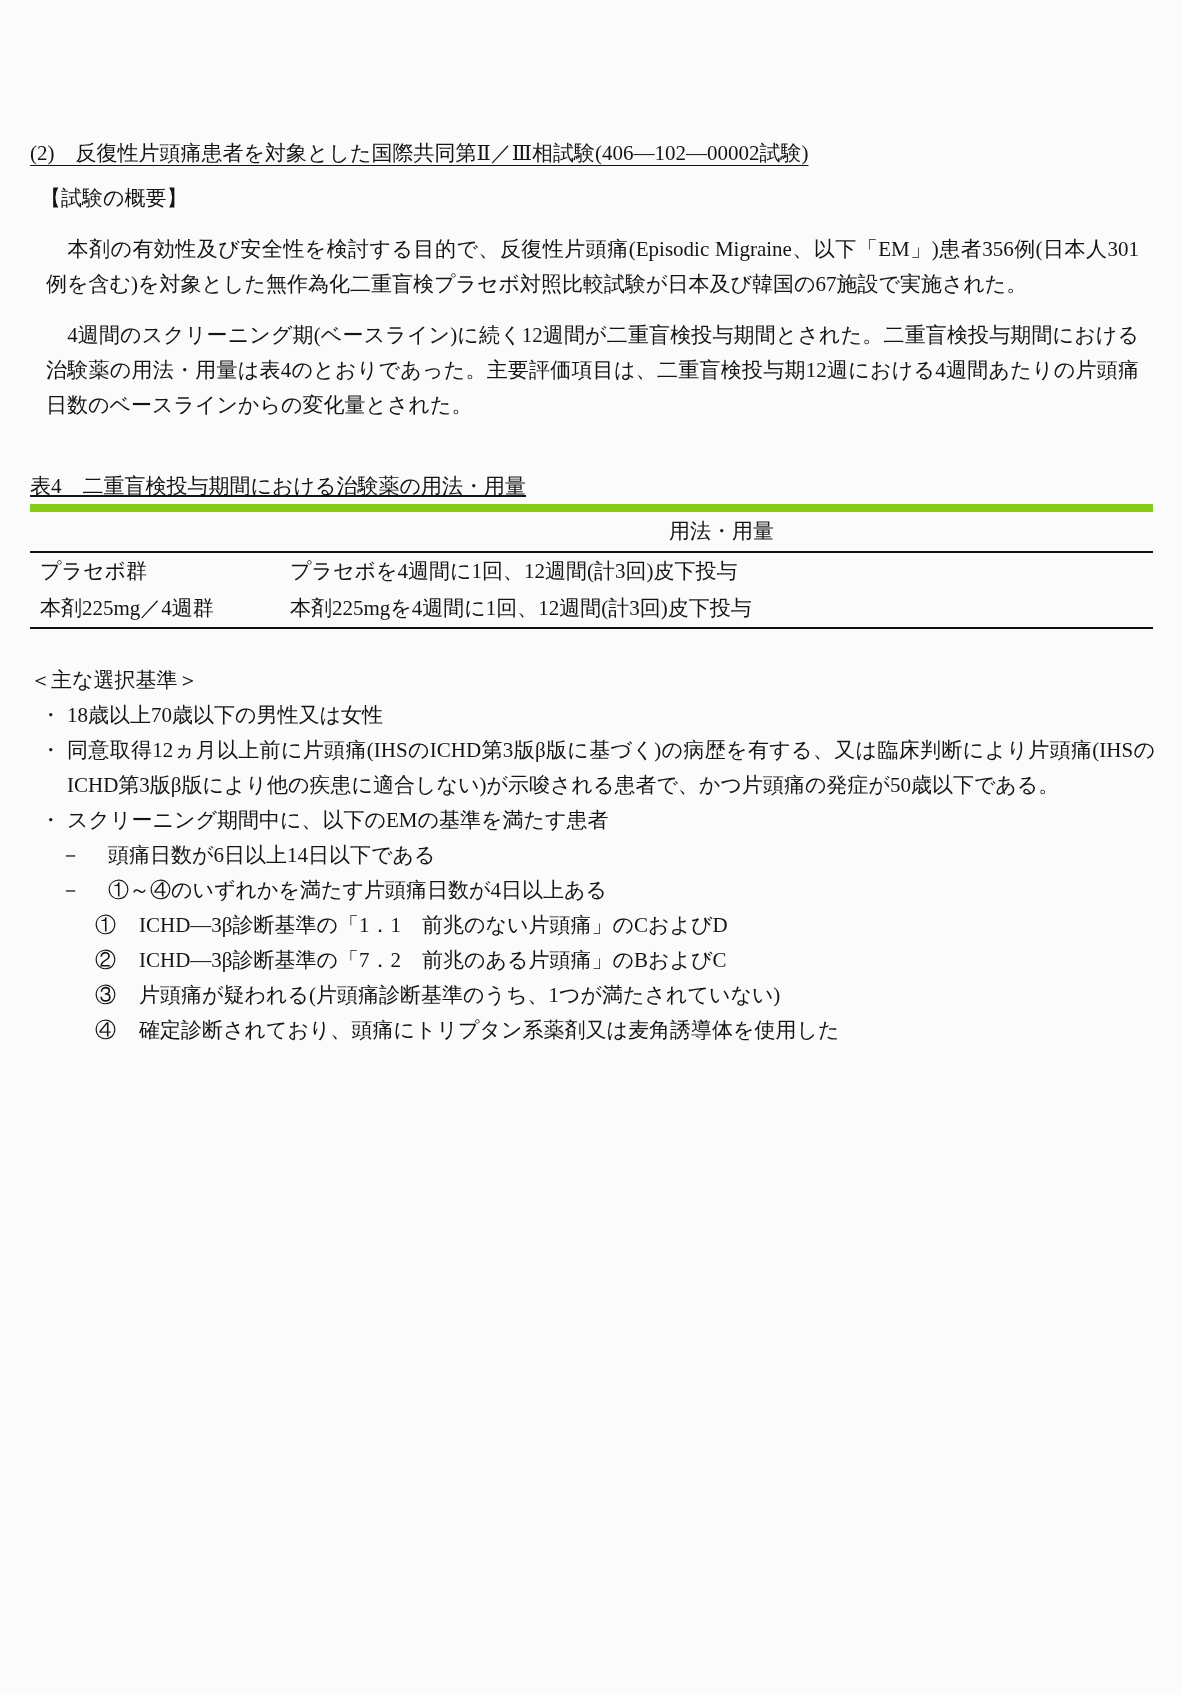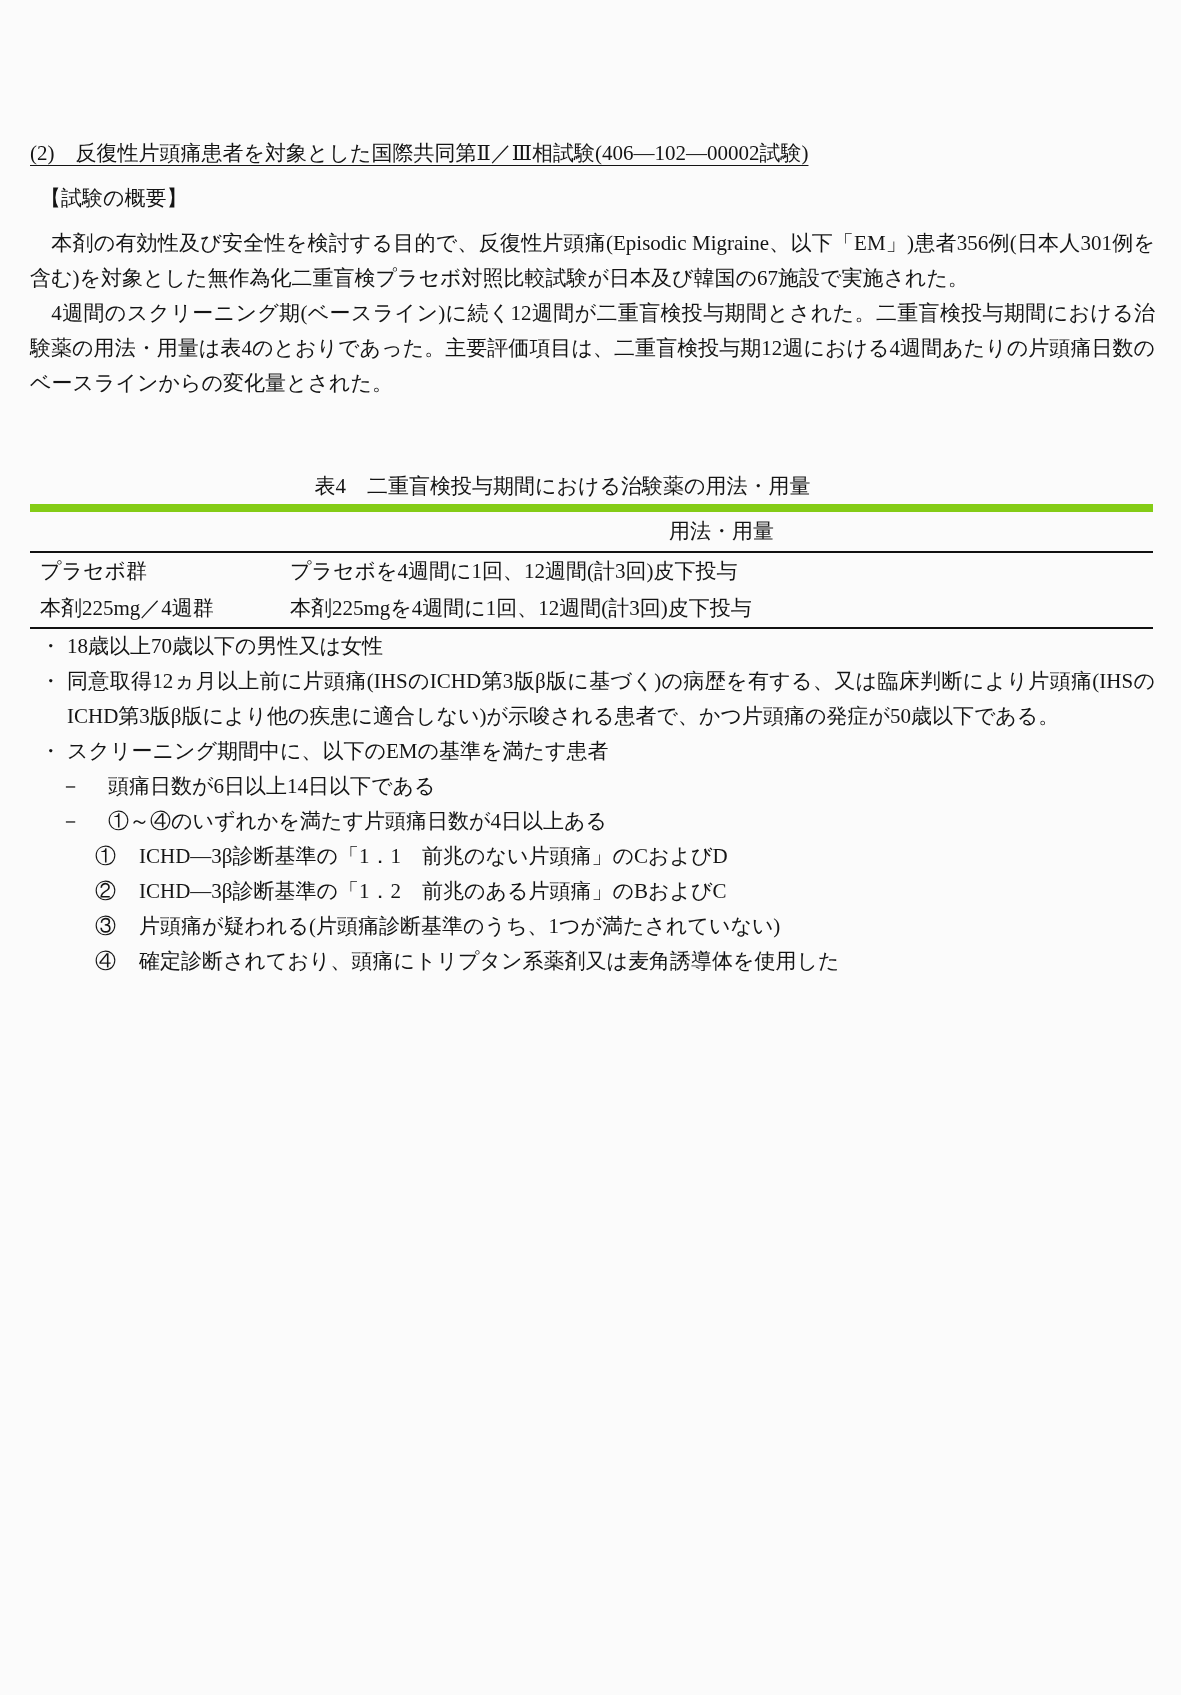--- a/index.html
+++ b/index.html
@@ -30,28 +30,29 @@
     margin: 0;
     white-space: nowrap;
   }
   .heading .u {
     text-decoration: underline;
     text-underline-offset: 5px;
     text-decoration-thickness: 1px;
   }
   .plain-line { margin: 10px; }
   p.body-para {
-    margin: 0;
+    margin: 16px;
     text-align: justify;
   }
   
   .tbl-caption {
-    text-align: center;
-    margin-top: 68px;
+    text-align: left;
+    margin-top: 46px;
     margin-right: 60px;
+    text-decoration: underline;
   }
   table.dose {
     width: 1123px;
     border-collapse: collapse;
     table-layout: fixed;
     border-top: 8px solid #84cc16;
     border-bottom: 2px solid #111;
     font-size: 21px;
     line-height: 35px;
   }
@@ -113,20 +114,21 @@
         <td class="g">プラセボ群</td>
         <td>プラセボを4週間に1回、12週間(計3回)皮下投与</td>
       </tr>
       <tr>
         <td class="g">本剤225mg／4週群</td>
         <td>本剤225mgを4週間に1回、12週間(計3回)皮下投与</td>
       </tr>
     </tbody>
   </table>
 
+  <div class="criteria-heading">＜主な選択基準＞</div>
 
   <div class="li bullet">
     <span class="m">・</span>
     <span class="t">18歳以上70歳以下の男性又は女性</span>
   </div>
   <div class="li bullet">
     <span class="m">・</span>
     <span class="t">同意取得12ヵ月以上前に片頭痛(IHSのICHD第3版β版に基づく)の病歴を有する、又は臨床判断により片頭痛(IHSのICHD第3版β版により他の疾患に適合しない)が示唆される患者で、かつ片頭痛の発症が50歳以下である。</span>
   </div>
   <div class="li bullet">
@@ -142,21 +144,21 @@
     <span class="m">－</span>
     <span class="t">①～④のいずれかを満たす片頭痛日数が4日以上ある</span>
   </div>
 
   <div class="li circled">
     <span class="m">①</span>
     <span class="t">ICHD—3β診断基準の「1．1　前兆のない片頭痛」のCおよびD</span>
   </div>
   <div class="li circled">
     <span class="m">②</span>
-    <span class="t">ICHD—3β診断基準の「1．2　前兆のある片頭痛」のBおよびC</span>
+    <span class="t">ICHD—3β診断基準の「7．2　前兆のある片頭痛」のBおよびC</span>
   </div>
   <div class="li circled">
     <span class="m">③</span>
     <span class="t">片頭痛が疑われる(片頭痛診断基準のうち、1つが満たされていない)</span>
   </div>
   <div class="li circled">
     <span class="m">④</span>
     <span class="t">確定診断されており、頭痛にトリプタン系薬剤又は麦角誘導体を使用した</span>
   </div>
 

